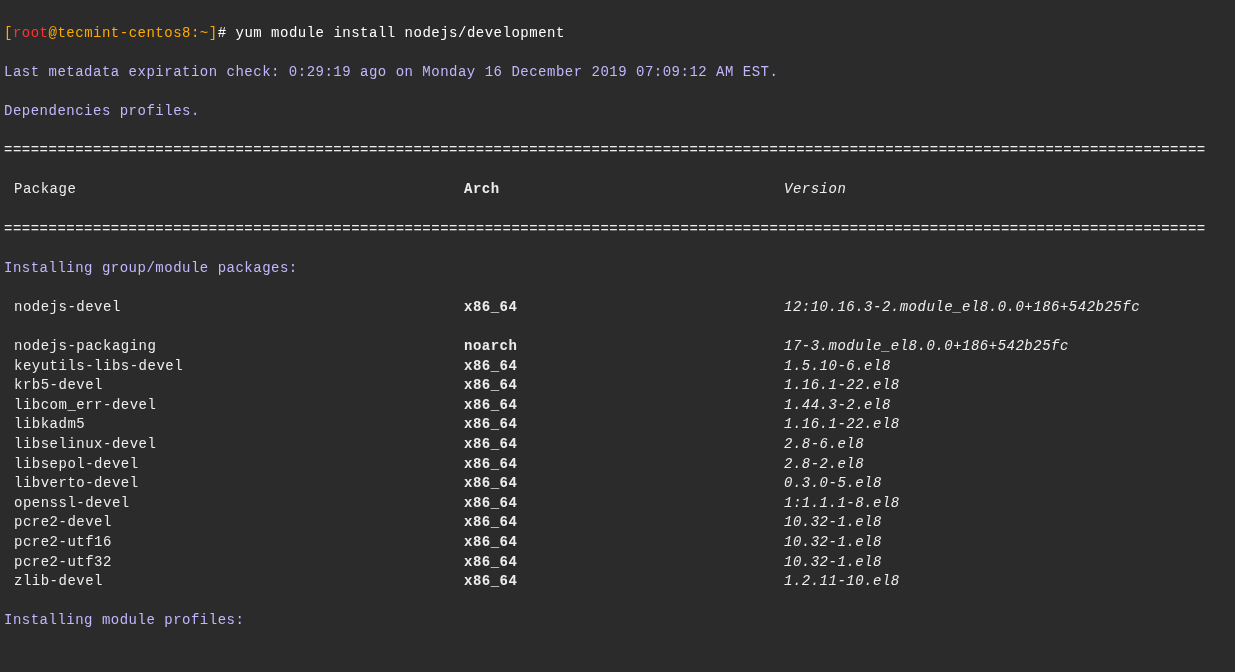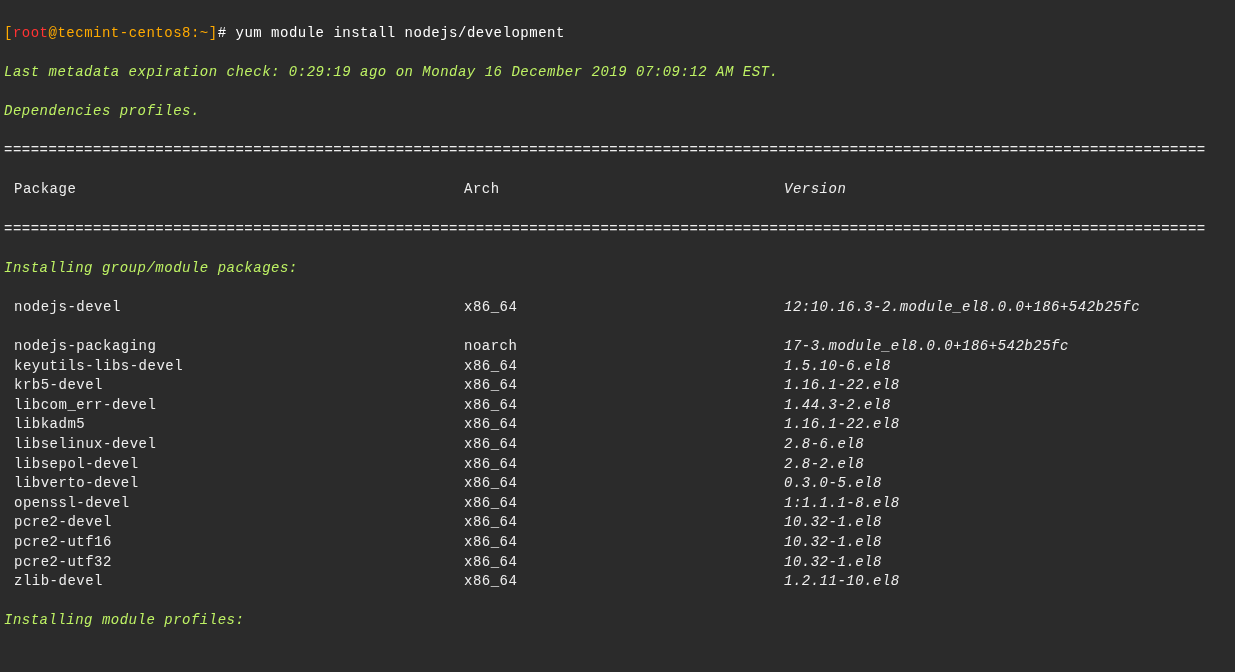--- a/index.html
+++ b/index.html
@@ -33,33 +33,33 @@
     .prompt-at {
       color: #ffaa00;
     }
     .prompt-path {
       color: #ffaa00;
     }
     .command {
       color: #ffffff;
     }
     .text {
-      color: #bef264;
-      font-style: italic;
+      color: #c4b5fd;
     }
     .row {
       display: flex;
     }
     .col-package {
       width: 460px;
       flex-shrink: 0;
     }
     .col-arch {
       width: 320px;
       flex-shrink: 0;
+      font-weight: bold;
     }
     .col-version {
       flex: 1;
       font-style: italic;
     }
     .divider {
       color: #eeeeee;
       overflow: hidden;
       white-space: nowrap;
     }

